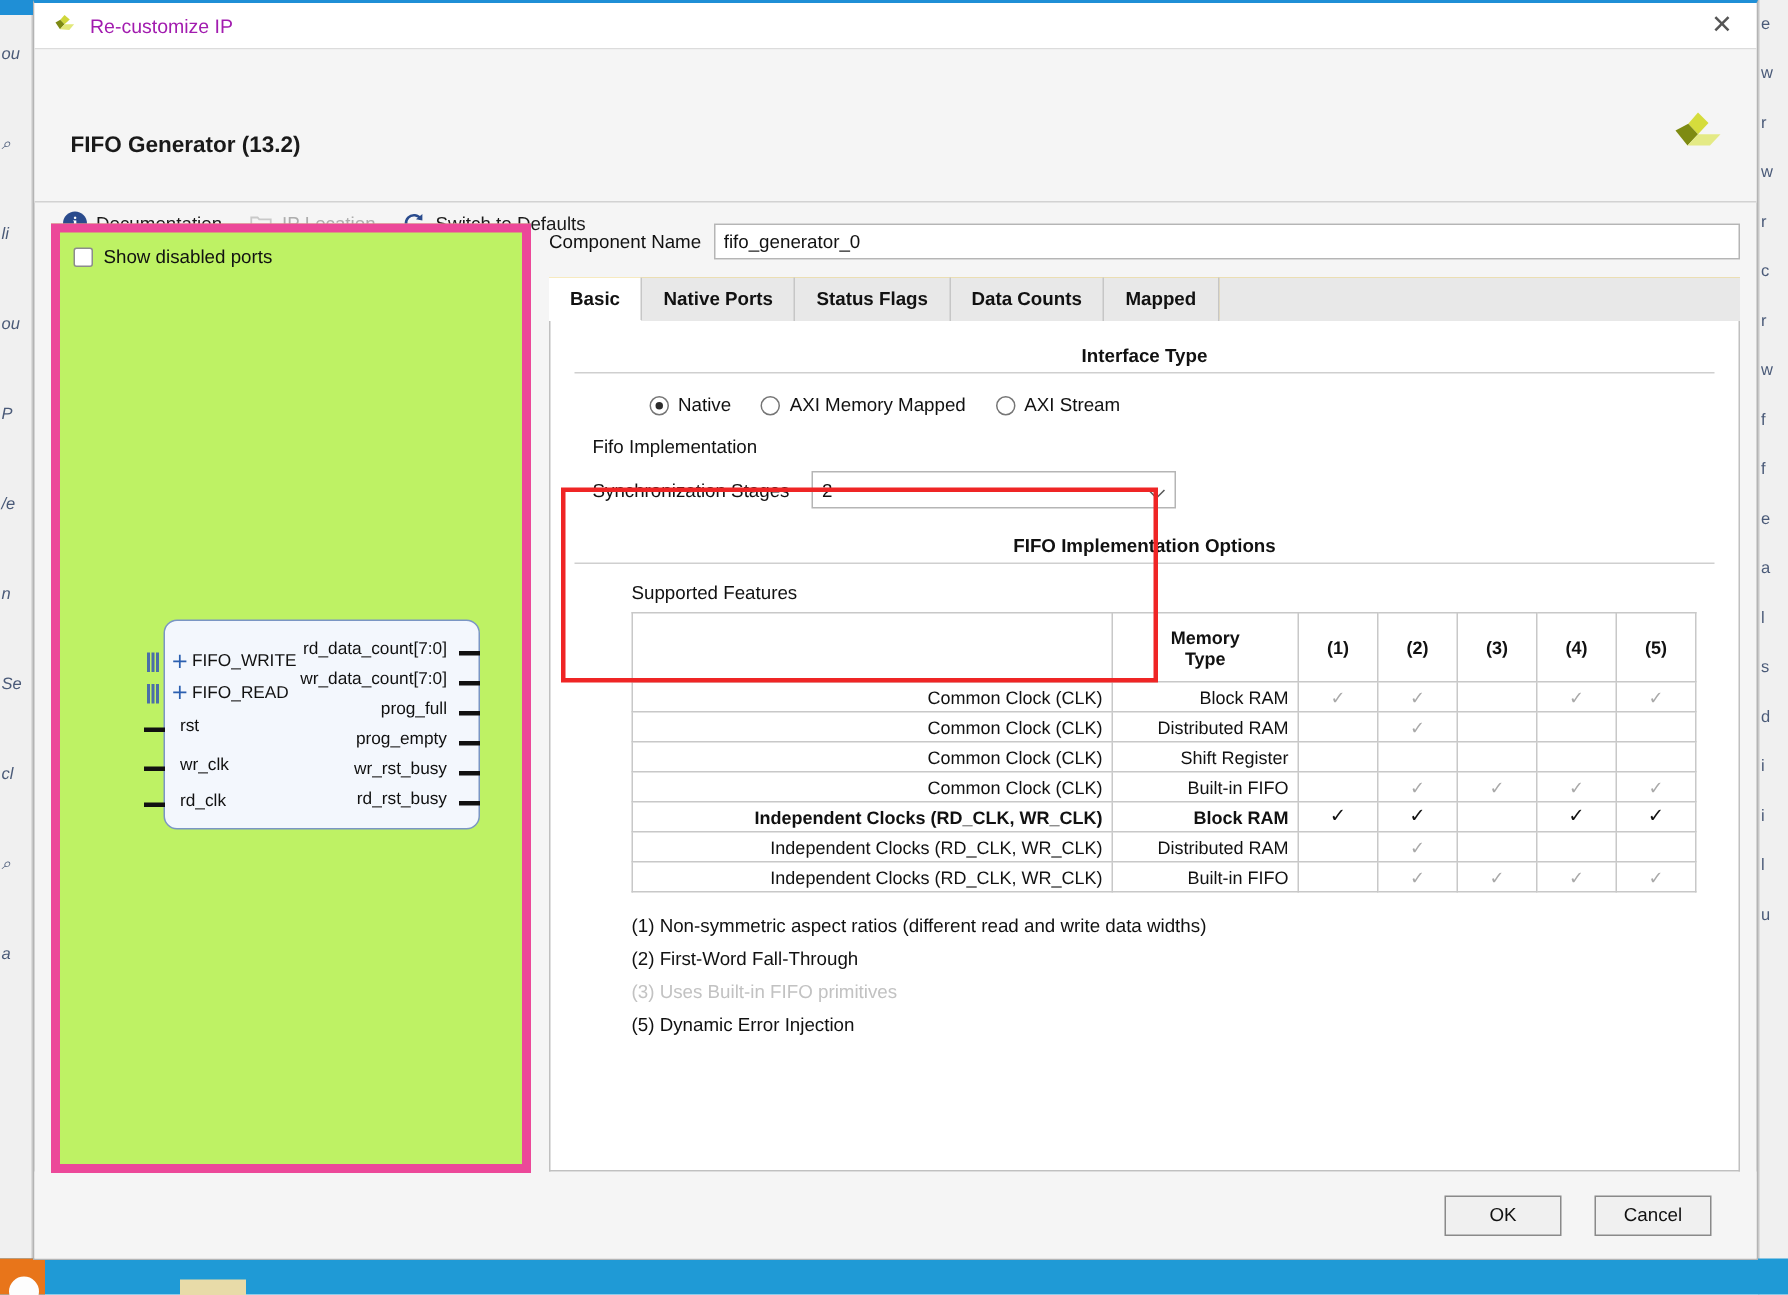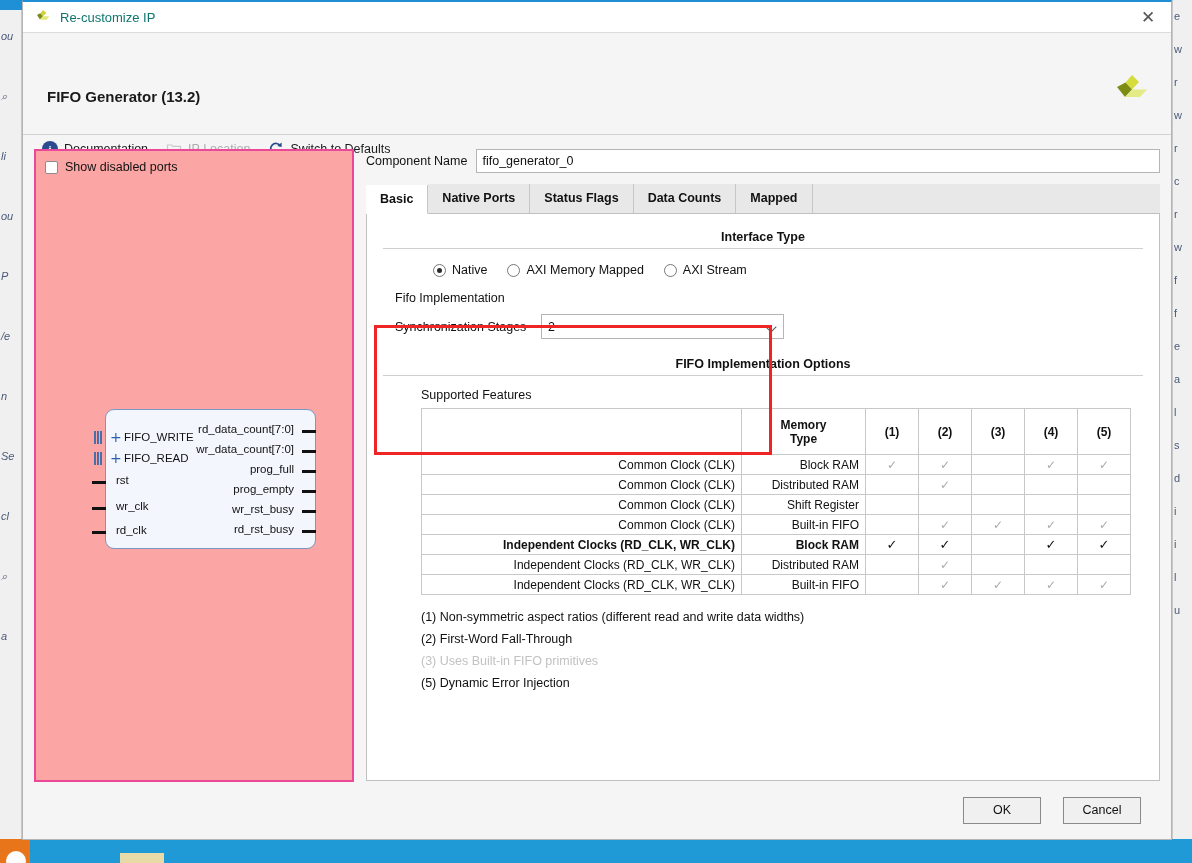--- a/index.html
+++ b/index.html
@@ -63,21 +63,21 @@
     height: 31px; flex: 0 0 31px;
     background: #ffffff;
     border-bottom: 1px solid #dcdcdc;
     display: flex; align-items: center;
     position: relative;
   }
   #title-logo {
     width: 16px; height: 16px; margin-left: 12px; margin-right: 9px;
     position: relative; flex: 0 0 16px;
   }
-  #title-text { font-size: 13px; color: #0f766e; }
+  #title-text { font-size: 13px; color: #a21caf; }
   #close-btn {
     position: absolute; right: 0; top: 0;
     width: 46px; height: 30px;
     display: flex; align-items: center; justify-content: center;
     font-size: 17px; color: #555; cursor: pointer;
     font-family: "DejaVu Sans", sans-serif;
   }
 
   
   #header {
@@ -120,22 +120,22 @@
     flex: 1 1 auto;
     display: flex;
     padding: 14px 11px 0 11px;
     gap: 12px;
     min-height: 0;
   }
 
   
   #left-panel {
     flex: 0 0 320px;
-    background: #fca5a5;
-    border: 2px solid #ec4899;
+    background: #bef264;
+    border: 6px solid #ec4899;
     position: relative;
     height: 633px;
   }
   #show-disabled-row {
     position: absolute; left: 9px; top: 9px;
     display: flex; align-items: center; gap: 7px;
     font-size: 12.5px; color: #111;
     cursor: pointer;
   }
   .chkbox {
@@ -191,21 +191,21 @@
     flex: 1 1 auto;
     height: 24px; line-height: 22px;
     background: #fff; border: 1px solid #b5b5b5;
     font-size: 12.5px; color: #111;
     padding: 0 5px;
     font-family: "Liberation Sans", sans-serif;
   }
 
   
   #tabs {
-    display: flex; align-items: flex-end;
+    display: flex; align-items: center;
     border-bottom: 1px solid #c0c0c0;
     background: #eab308;
     height: 29px;
   }
   .tab {
     height: 29px; line-height: 28px;
     padding: 0 14px;
     font-size: 12.5px; font-weight: bold; color: #111;
     background: #e8e8e8;
     border-right: 1px solid #c6c6c6;

